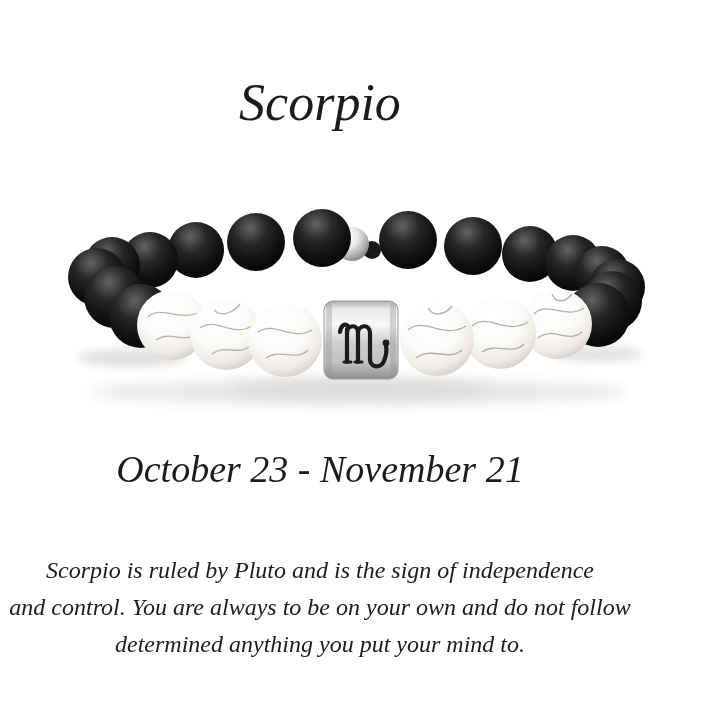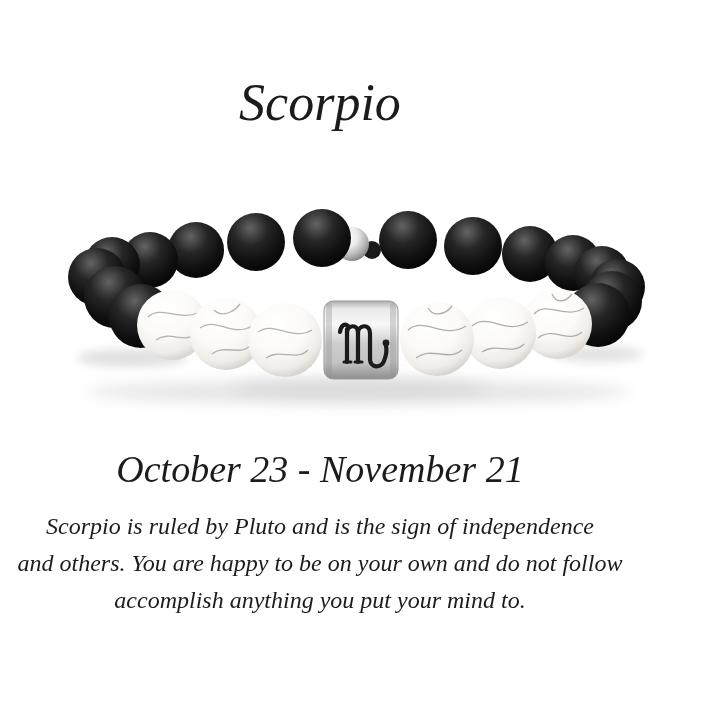--- a/index.html
+++ b/index.html
@@ -6,21 +6,21 @@
   body{
     width:720px;height:720px;position:relative;overflow:hidden;
     background:#ffffff;
     font-family:"Liberation Serif","DejaVu Serif",serif;
     color:#1c1c1c;
   }
   .center-text{position:absolute;left:0;width:640px;text-align:center;white-space:nowrap;}
   .title{top:75px;font-style:italic;font-weight:normal;font-size:52px;line-height:56px;margin:0;}
   .photo{position:absolute;top:170px;left:0;width:720px;height:280px;margin:0;}
   .date-range{top:446px;font-style:italic;font-size:38px;line-height:46px;}
-  .description{top:508px;font-style:italic;font-size:24px;line-height:37px;}
+  .description{top:552px;font-style:italic;font-size:24px;line-height:37px;}
   .description .line{display:block;}
 </style>
 </head>
 <body>
 
 <main>
 
   <h1 class="center-text title">Scorpio</h1>
 
   <figure class="photo">
@@ -154,17 +154,17 @@
           </g>
         </g>
       </g>
     </svg>
   </figure>
 
   <div class="center-text date-range">October 23 - November 21</div>
 
   <div class="center-text description">
     <span class="line">Scorpio is ruled by Pluto and is the sign of independence</span>
-    <span class="line">and others. You are happy to be on your own and do not follow</span>
-    <span class="line">accomplish anything you put your mind to.</span>
+    <span class="line">and control. You are always to be on your own and do not follow</span>
+    <span class="line">determined anything you put your mind to.</span>
   </div>
 
 </main>
 
 </body></html>

